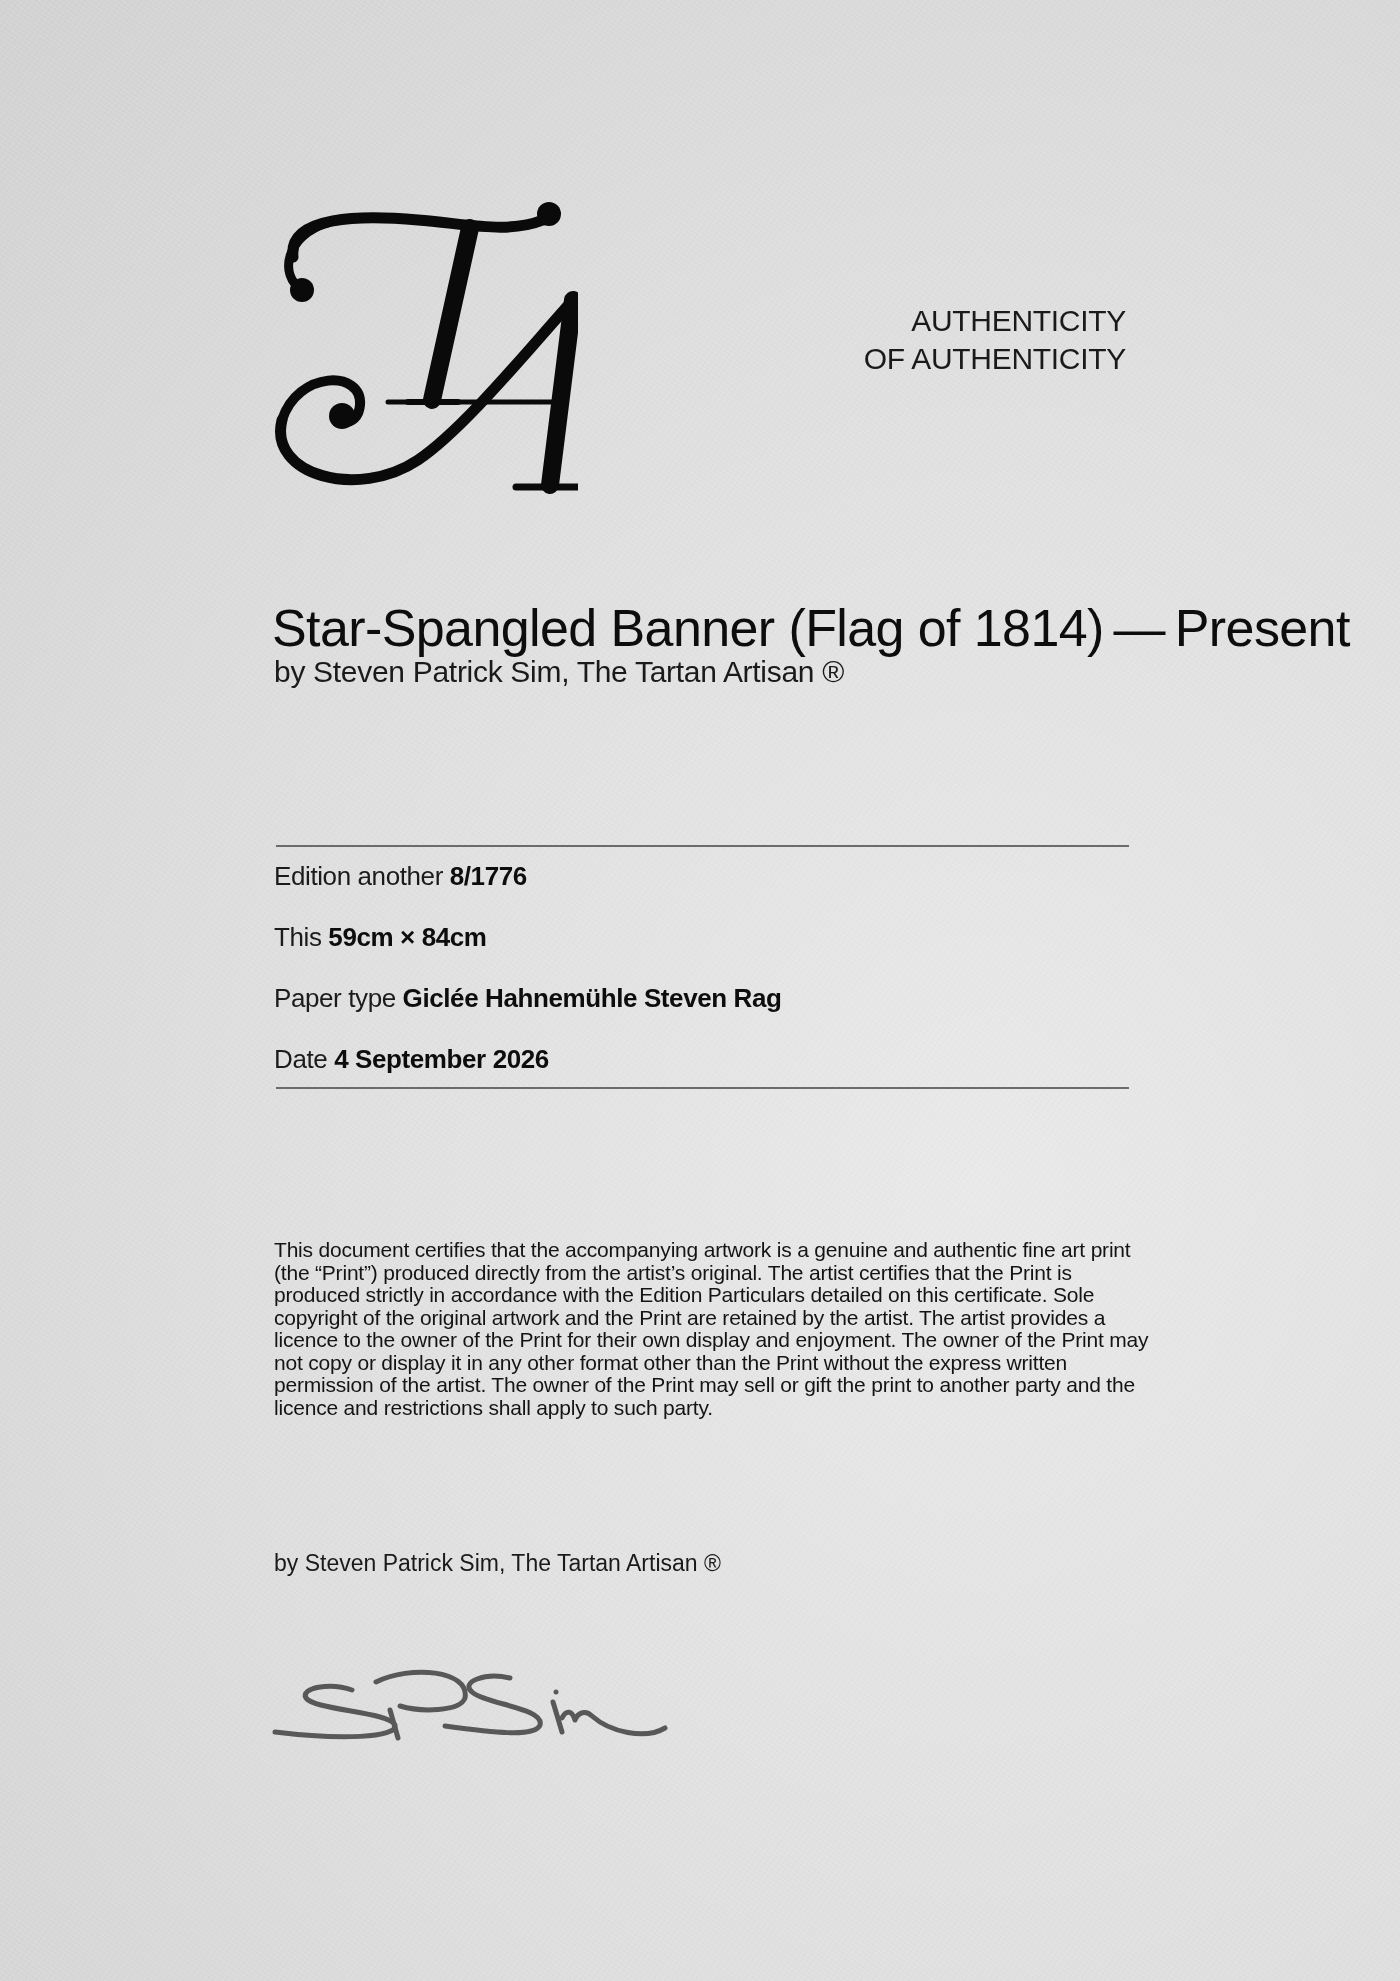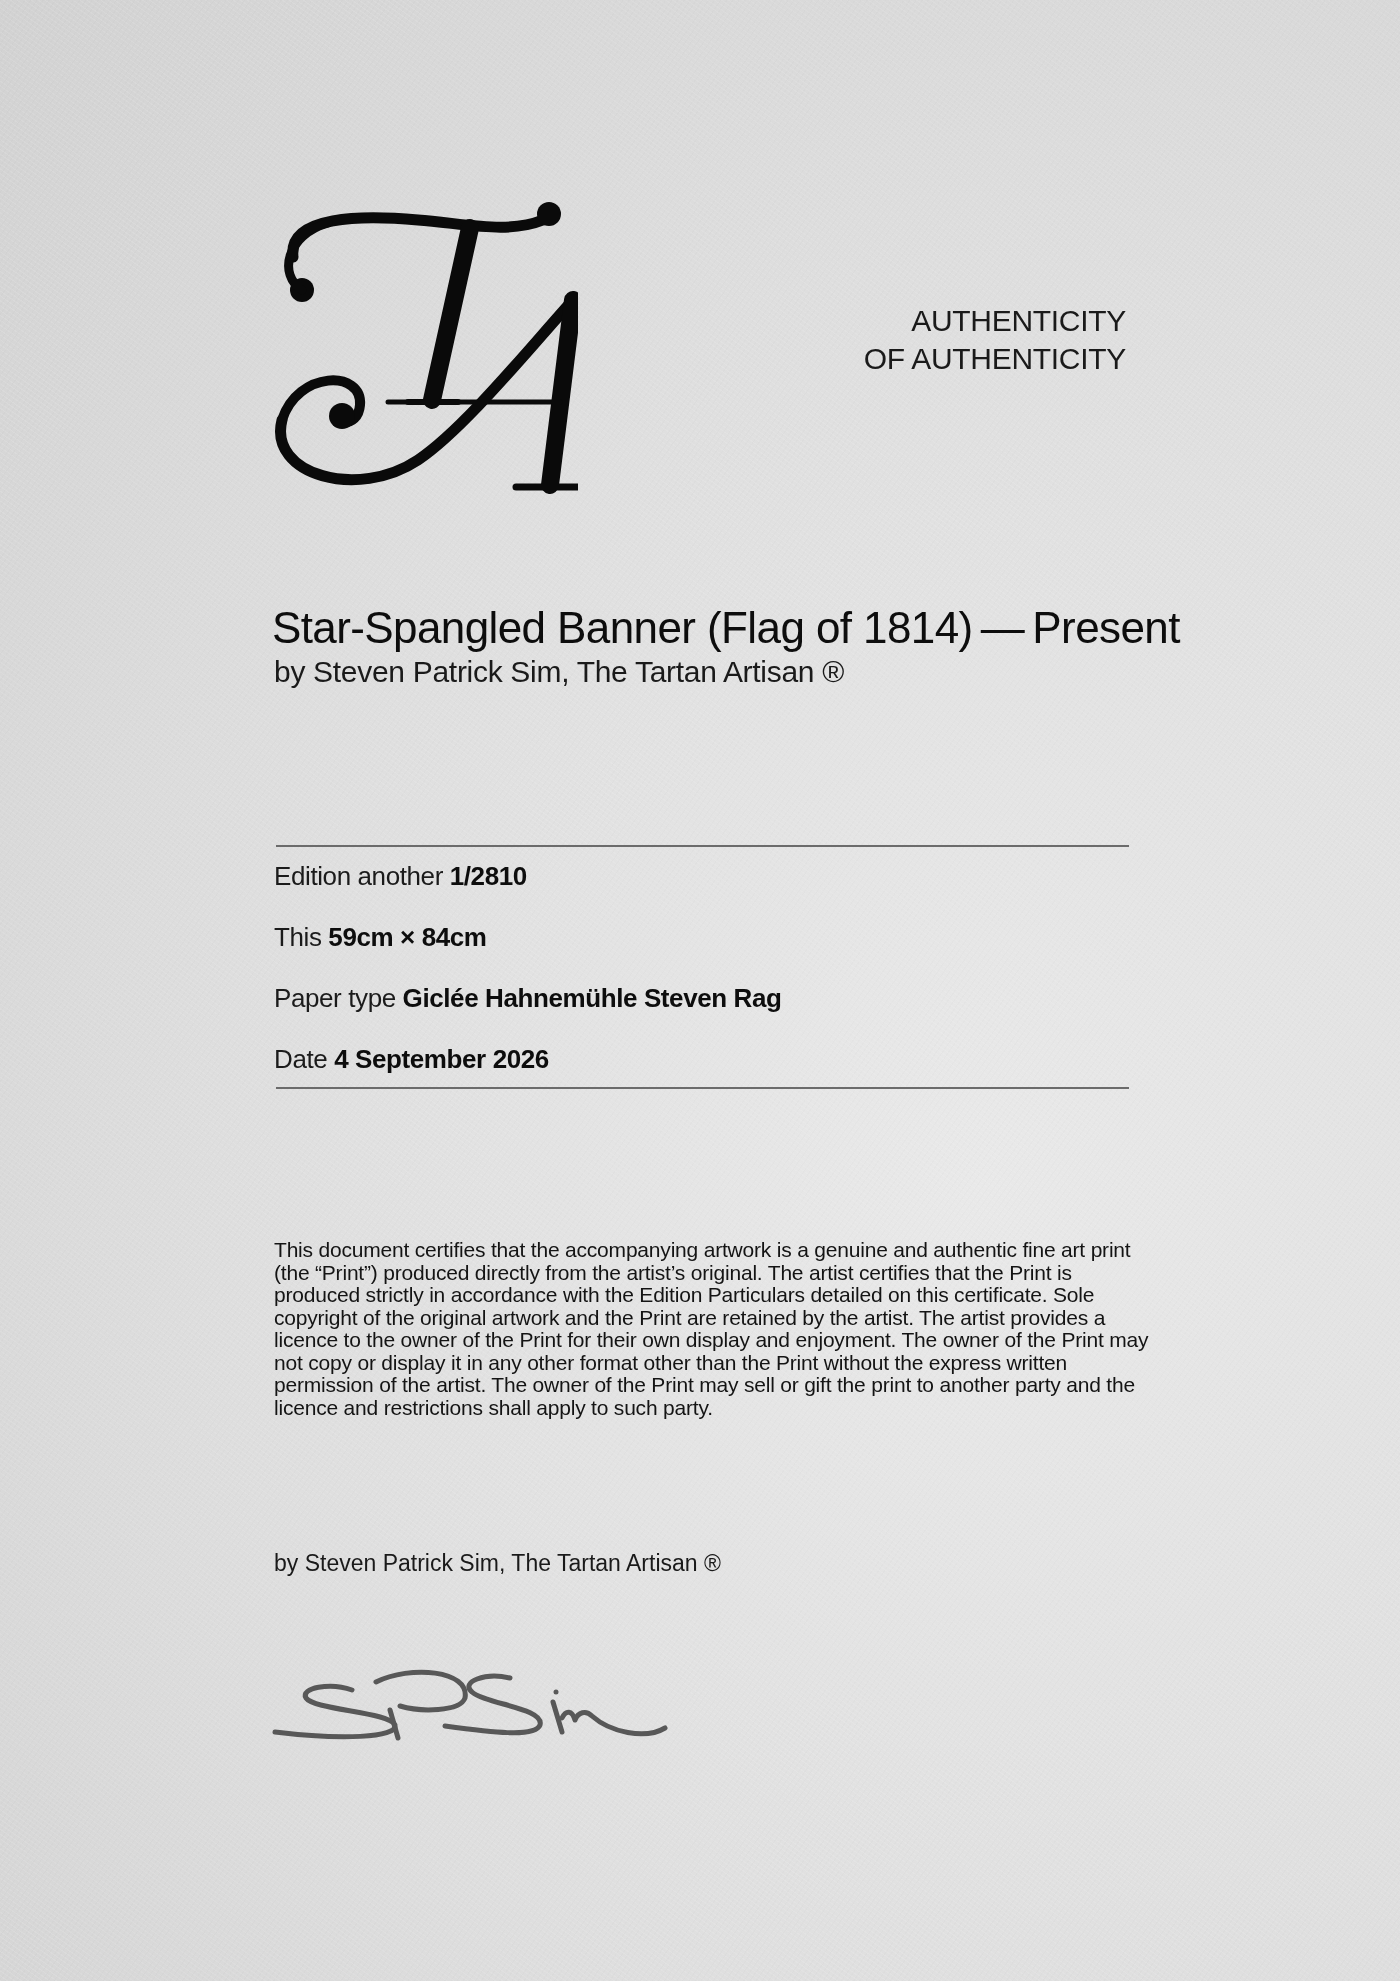--- a/index.html
+++ b/index.html
@@ -14,21 +14,21 @@
       repeating-linear-gradient(35deg, rgba(255,255,255,.25) 0 1px, transparent 1px 4px),
       repeating-linear-gradient(125deg, rgba(0,0,0,.04) 0 1px, transparent 1px 5px);
   }
   .monogram { position: absolute; left: 268px; top: 190px; width: 310px; height: 310px; }
   .cert-title {
     position: absolute; left: 800px; width: 326px; top: 302px;
     text-align: right; font-size: 30px; line-height: 38px; color: #1a1a1a;
     letter-spacing: -0.3px;
   }
   .art-title {
-    position: absolute; left: 272px; top: 602px; font-size: 44px; line-height: 52px;
+    position: absolute; left: 272px; top: 602px; font-size: 52px; line-height: 52px;
     letter-spacing: -0.6px; color: #0d0d0d; white-space: nowrap;
   }
   .art-byline {
     position: absolute; left: 274px; top: 652px; font-size: 30px; line-height: 40px;
     color: #1a1a1a; white-space: nowrap; letter-spacing: -0.3px;
   }
   .rule { position: absolute; left: 276px; width: 853px; height: 0; border-top: 2px solid #6b6b6b; }
   .particulars { position: absolute; left: 274px; top: 856px; }
   .prow { height: 61px; font-size: 26px; line-height: 40px; color: #1b1b1b; white-space: nowrap; letter-spacing: -0.4px; }
   .prow .val { font-weight: bold; color: #0d0d0d; }
@@ -77,21 +77,21 @@
 </div>
 
 <div class="art-title">Star-Spangled Banner (Flag of 1814) — Present</div>
 <div class="art-byline">by Steven Patrick Sim, The Tartan Artisan ®</div>
 
 <div class="rule" style="top:845px;"></div>
 
 <div class="particulars">
   <div class="prow">
     <span>Edition another</span>
-    <span class="val">1/2810</span>
+    <span class="val">8/1776</span>
   </div>
   <div class="prow">
     <span>This</span>
     <span class="val">59cm × 84cm</span>
   </div>
   <div class="prow">
     <span>Paper type</span>
     <span class="val">Giclée Hahnemühle Steven Rag</span>
   </div>
   <div class="prow">

